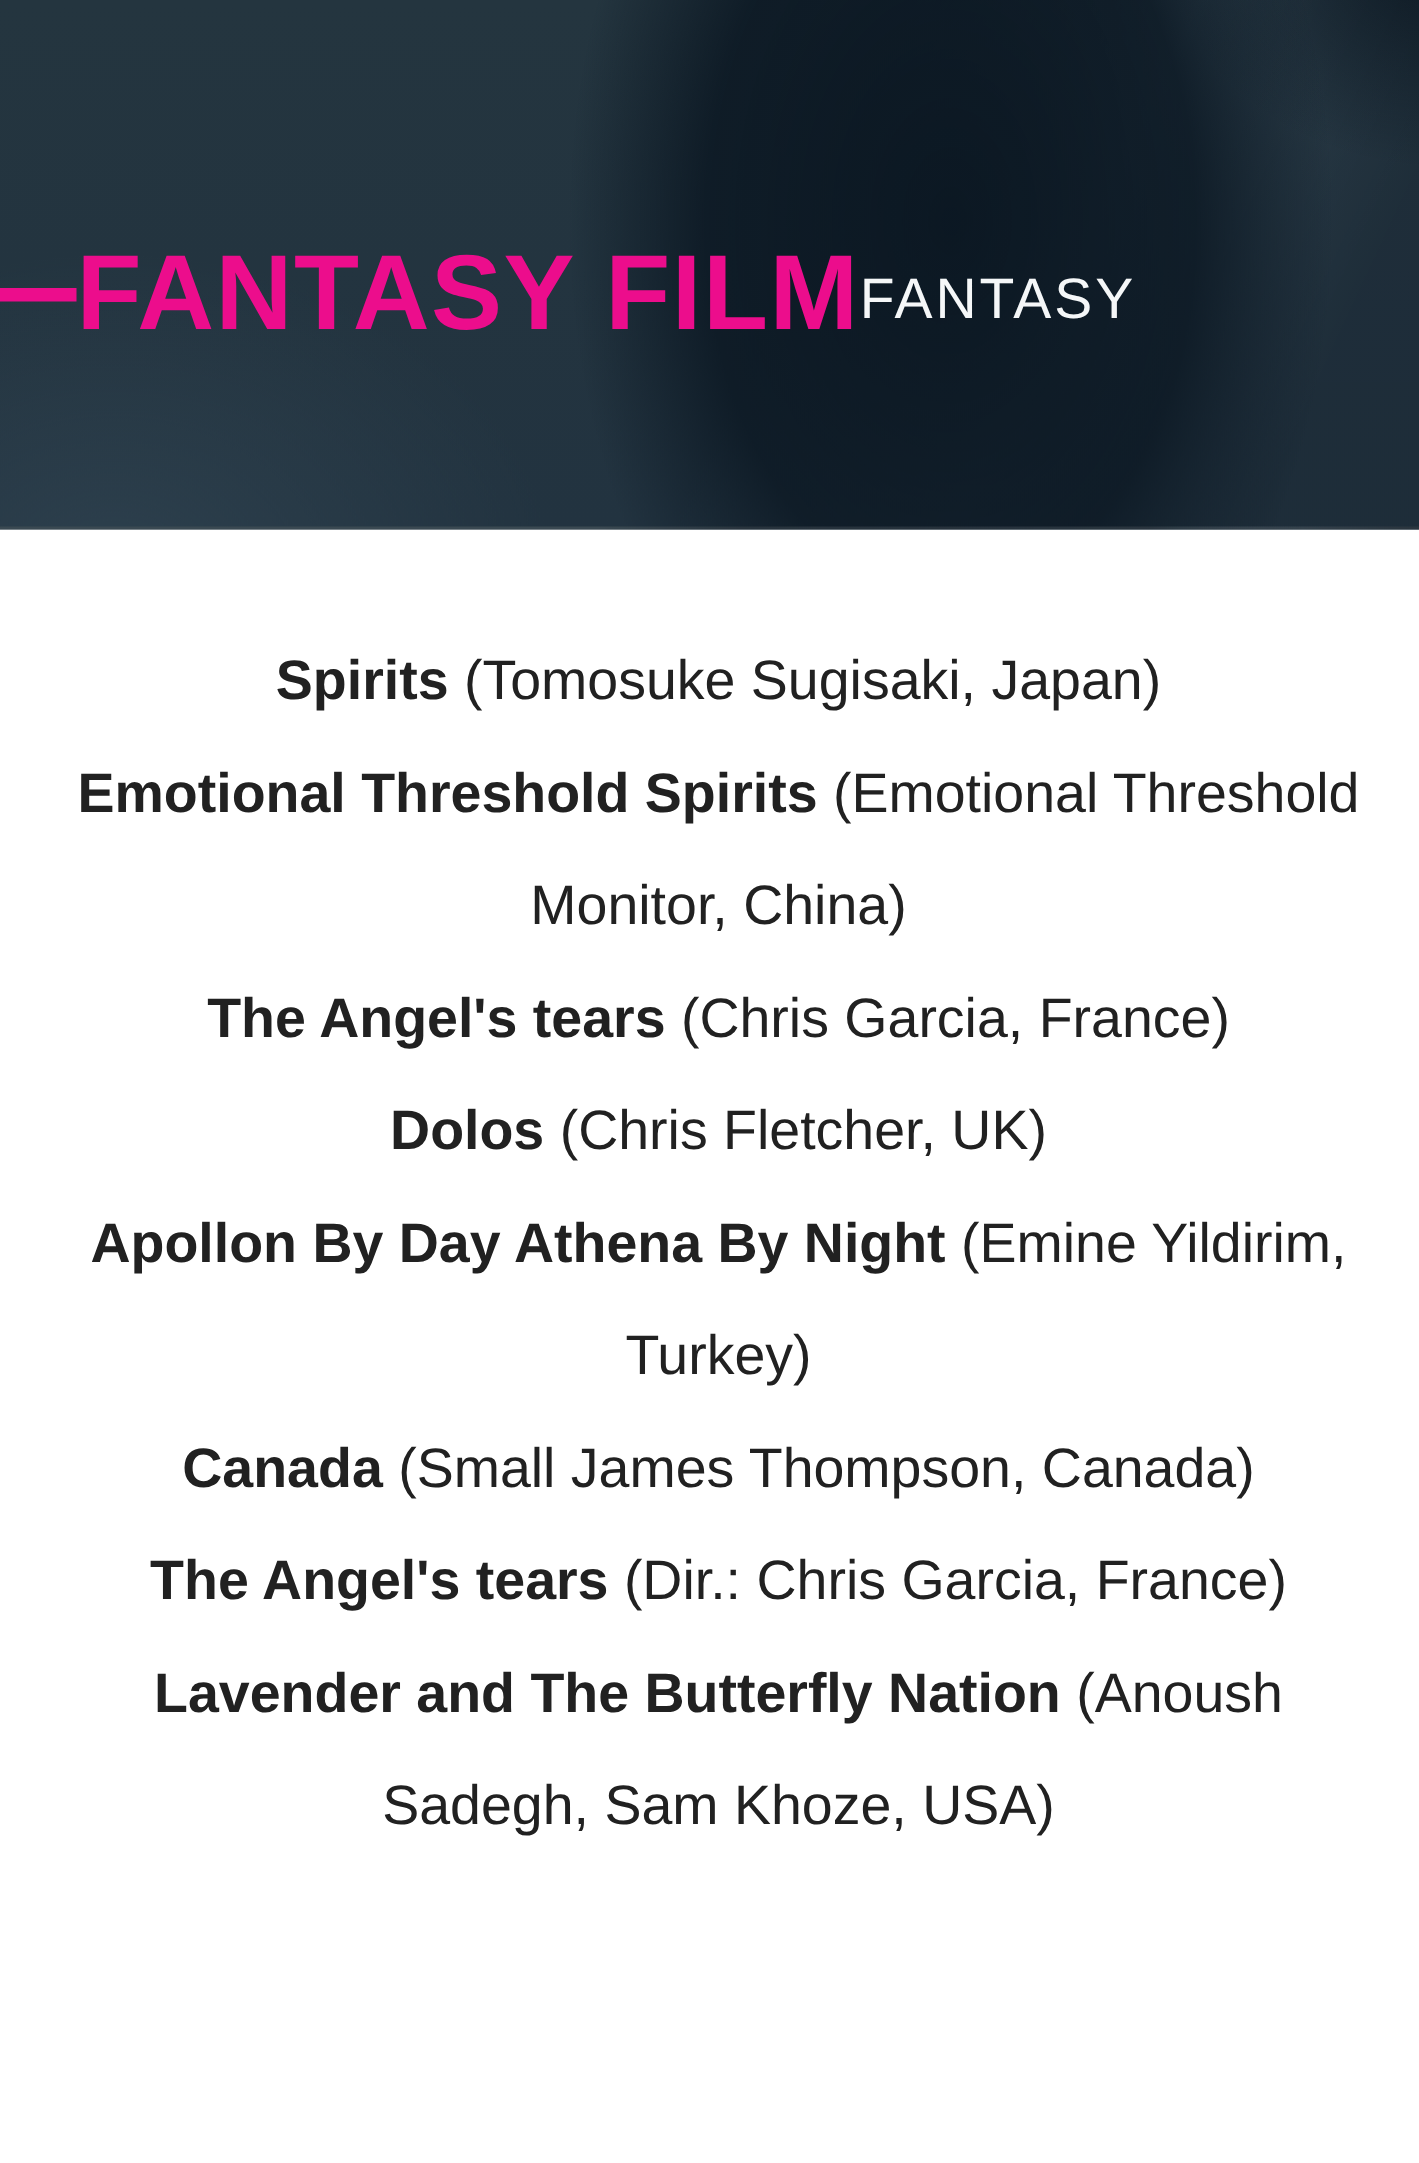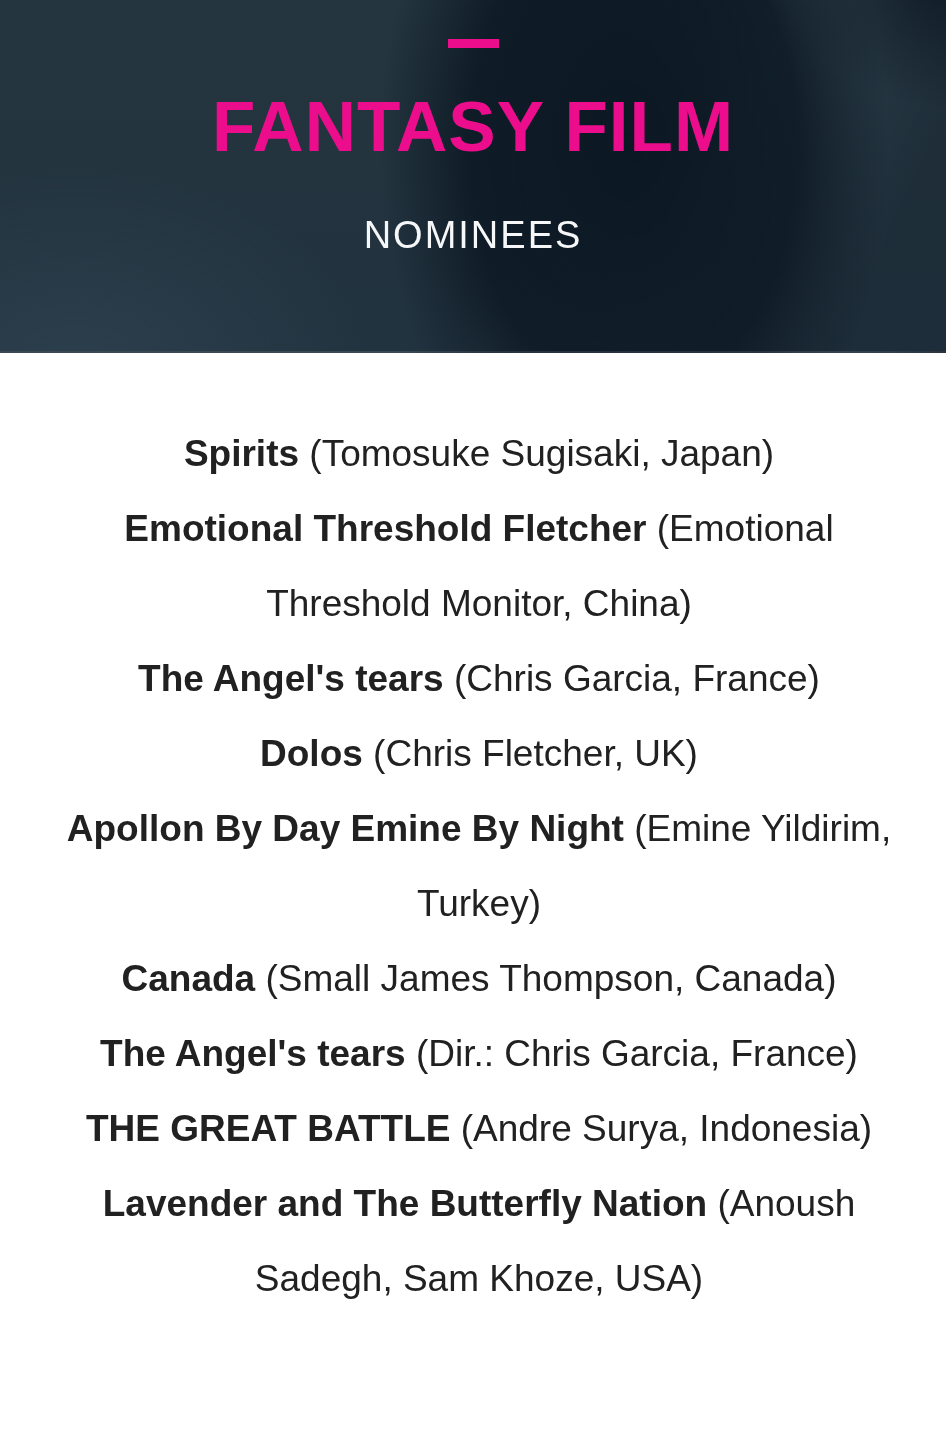--- a/index.html
+++ b/index.html
@@ -31,21 +31,20 @@
       radial-gradient(ellipse 260px 200px at 102% -8%, rgba(9,20,30,0.85) 0%, rgba(9,20,30,0) 70%),
       linear-gradient(115deg, rgba(0,0,0,0) 55%, rgba(64,85,100,0.40) 72%, rgba(26,40,52,0.55) 90%),
       radial-gradient(ellipse 420px 300px at 8% 108%, rgba(58,79,93,0.45) 0%, rgba(58,79,93,0) 70%),
       linear-gradient(180deg, #24353f 0%, #223340 100%);
     border-bottom: 2px solid rgba(255,255,255,0.10);
   }
   .header-content {
     position: relative;
     height: 100%;
     display: flex;
-    flex-direction: column;
     align-items: center;
   }
   .accent-dash {
     margin-top: 39px;
     width: 51px;
     height: 9px;
   }
   .category-title {
     margin-top: 40px;
     font-size: 71px;
@@ -84,58 +83,54 @@
 </head>
 <body>
 
 <div class="page">
 
   <div class="header">
     <div class="header-bg"></div>
     <div class="header-content">
       <div class="accent-dash" style="background: rgb(236, 13, 140);"></div>
       <h1 class="category-title" style="color: rgb(236, 13, 140);">FANTASY FILM</h1>
-      <div class="subtitle" style="color: rgb(245, 247, 248);">NOMINEES</div>
+      <div class="subtitle" style="color: rgb(245, 247, 248);">FANTASY</div>
     </div>
   </div>
 
   <div class="nominees">
     <ul class="nominee-list">
       <li>
         <span class="nom-title">Spirits</span>
         <span class="nom-credits">(Tomosuke Sugisaki, Japan)</span>
       </li>
       <li>
-        <span class="nom-title">Emotional Threshold Fletcher</span>
+        <span class="nom-title">Emotional Threshold Spirits</span>
         <span class="nom-credits">(Emotional Threshold Monitor, China)</span>
       </li>
       <li>
         <span class="nom-title">The Angel's tears</span>
         <span class="nom-credits">(Chris Garcia, France)</span>
       </li>
       <li>
         <span class="nom-title">Dolos</span>
         <span class="nom-credits">(Chris Fletcher, UK)</span>
       </li>
       <li>
-        <span class="nom-title">Apollon By Day Emine By Night</span>
+        <span class="nom-title">Apollon By Day Athena By Night</span>
         <span class="nom-credits">(Emine Yildirim, Turkey)</span>
       </li>
       <li>
         <span class="nom-title">Canada</span>
         <span class="nom-credits">(Small James Thompson, Canada)</span>
       </li>
       <li>
         <span class="nom-title">The Angel's tears</span>
         <span class="nom-credits">(Dir.: Chris Garcia, France)</span>
       </li>
       <li>
-        <span class="nom-title">THE GREAT BATTLE</span>
-        <span class="nom-credits">(Andre Surya, Indonesia)</span>
-      </li>
-      <li>
         <span class="nom-title">Lavender and The Butterfly Nation</span>
         <span class="nom-credits">(Anoush Sadegh, Sam Khoze, USA)</span>
       </li>
     </ul>
   </div>
 
 </div>
 
 </body></html>

